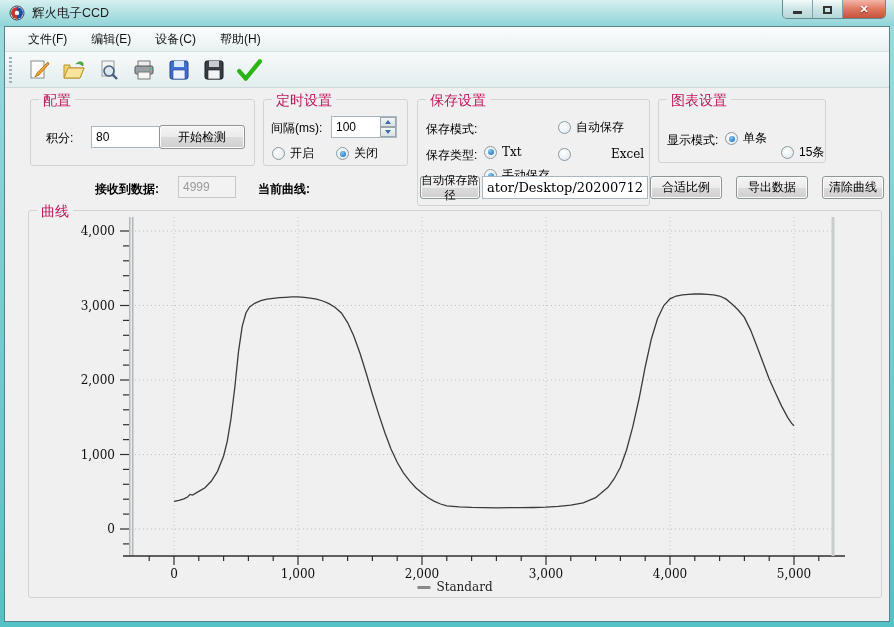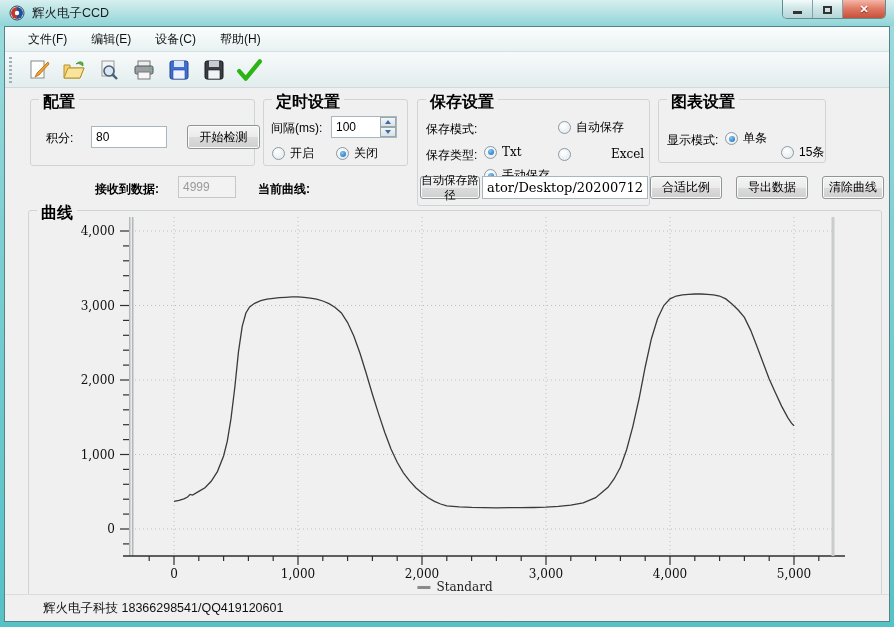--- a/index.html
+++ b/index.html
@@ -29,21 +29,21 @@
   .menu-item { font-size:12px; padding:4px 11px; color:#111; }
   .toolbar { position:absolute; left:5px; top:52px; width:884px; height:36px;
              background:linear-gradient(180deg,#f7fafa,#e3edee); border-bottom:1px solid #cdd9db;
              display:flex; align-items:center; padding-left:4px; gap:7px; }
   .gripper { width:3px; height:26px; margin-right:6px;
              background:repeating-linear-gradient(180deg,#9db4ba 0 2px,transparent 2px 4px); }
   .tool-btn { width:28px; height:28px; display:flex; align-items:center; justify-content:center; }
   
   .groupbox { position:absolute; border:1px solid #d0d4d6; border-radius:3px; }
   .gb-label { position:absolute; top:-8px; left:8px; background:#f0f0f0; padding:0 4px;
-              font-size:16px; color:#000000;font-weight:bold; }
+              font-size:14px; color:#be185d; }
   .lbl { font-size:12px; color:#000; white-space:nowrap; }
   .textbox { background:#fff; border:1px solid #a8b6bd; font-size:12px; color:#000;
              padding:2px 4px; font-family:"Liberation Sans",sans-serif; }
   .btn { background:linear-gradient(180deg,#f4f4f4,#ebebeb 50%,#dcdcdc 50%,#cfcfcf);
          border:1px solid #8e9597; border-radius:3px; font-size:12px; color:#000;
          display:flex; align-items:center; justify-content:center;
          box-shadow:inset 0 0 0 1px #fbfbfb; font-family:"Liberation Sans",sans-serif; }
   .radio { display:flex; align-items:center; gap:5px; }
   .radio .circle { width:13px; height:13px; border-radius:50%; border:1px solid #8a9aa3;
                    background:radial-gradient(circle at 40% 35%,#ffffff,#dfe6ea); position:relative; }
@@ -150,21 +150,21 @@
       <svg width="26" height="26" viewBox="0 0 24 24">
         <path d="M3 13 L9 20 L22 4" fill="none" stroke="#2ab515" stroke-width="4" stroke-linecap="round" stroke-linejoin="round"></path>
       </svg>
     </div>
   </div>
 
   <div class="groupbox" style="left:30px;top:99px;width:225px;height:67px;">
     <span class="gb-label">配置</span>
     <span class="lbl abs" style="left:15px;top:30px;">积分:</span>
     <input class="textbox abs" style="left: 60px; top: 26px; width: 76px; height: 22px;" value="80">
-    <button class="btn abs" style="left:128px;top:25px;width:73px;height:24px;margin-left:28px;">开始检测</button>
+    <button class="btn abs" style="left:128px;top:25px;width:86px;height:24px;">开始检测</button>
   </div>
 
   <div class="groupbox" style="left:263px;top:99px;width:145px;height:67px;">
     <span class="gb-label">定时设置</span>
     <span class="lbl abs" style="left:7px;top:20px;">间隔(ms):</span>
     <input class="textbox abs" style="left: 67px; top: 16px; width: 66px; height: 22px; padding-right: 18px;" value="100">
     <div class="spin" style="left:116px;top:17px;">
       <div class="spin-btn">
           <div class="arrow-up"></div>
         </div>
@@ -313,16 +313,13 @@
         <line x1="94" y1="345" x2="816" y2="345" stroke="#2f2f2f" stroke-width="1.5"></line>
         <line x1="804" y1="6" x2="804" y2="345" stroke="#c9cdce" stroke-width="3"></line>
         <path d="M145.0 290.3 L150.0 289.3 L154.9 287.8 L158.6 286.0 L161.1 283.4 L163.6 284.1 L169.8 280.4 L176.0 276.7 L182.2 270.3 L188.4 260.6 L194.6 245.0 L198.3 230.1 L202.0 207.7 L205.8 176.5 L209.5 140.7 L213.2 115.4 L216.9 102.0 L220.6 96.0 L225.6 92.3 L231.8 89.7 L238.0 88.2 L244.2 87.4 L250.4 86.7 L256.6 86.3 L262.8 85.9 L269.0 85.9 L275.2 86.3 L281.4 87.1 L287.6 88.2 L293.8 90.0 L300.0 92.6 L306.2 96.4 L312.4 102.0 L318.6 111.6 L324.8 125.0 L331.0 142.2 L337.2 162.3 L343.4 183.2 L349.6 202.9 L355.8 221.5 L362.0 237.9 L368.2 251.3 L374.4 261.8 L380.6 269.9 L386.8 276.7 L393.0 281.9 L399.2 286.7 L405.4 290.4 L411.6 293.0 L417.8 294.8 L430.2 295.9 L442.6 296.4 L455.0 296.6 L467.4 296.8 L479.8 296.6 L492.2 296.7 L504.6 296.5 L517.0 296.2 L529.4 295.4 L541.8 294.2 L554.2 291.8 L566.6 286.7 L579.0 276.3 L585.2 267.7 L591.4 256.2 L597.6 238.7 L603.8 215.6 L610.0 188.0 L616.2 156.0 L622.4 127.7 L628.6 107.5 L634.8 94.5 L641.0 87.8 L647.2 85.0 L653.4 83.8 L659.6 83.3 L665.8 83.0 L672.0 83.0 L678.2 83.3 L684.4 83.8 L690.6 85.0 L696.8 87.9 L703.0 93.0 L709.2 99.0 L715.4 106.4 L721.6 119.1 L727.8 135.1 L734.0 151.5 L740.2 167.9 L746.4 181.7 L752.6 195.1 L758.8 206.6 L762.5 212.2 L765.0 214.8" fill="none" stroke="#3a3a3a" stroke-width="1.3"></path>
       </svg>
     <div class="legend">
       <div class="legend-dash" style="background: rgb(138, 138, 138);"></div>
       <span class="legend-text">Standard</span>
     </div>
   </div>
 
-  <div class="statusbar">
-    <span class="status-text">辉火电子科技 18366298541/QQ419120601</span>
-  </div>
 </div>
 
 </body></html>

